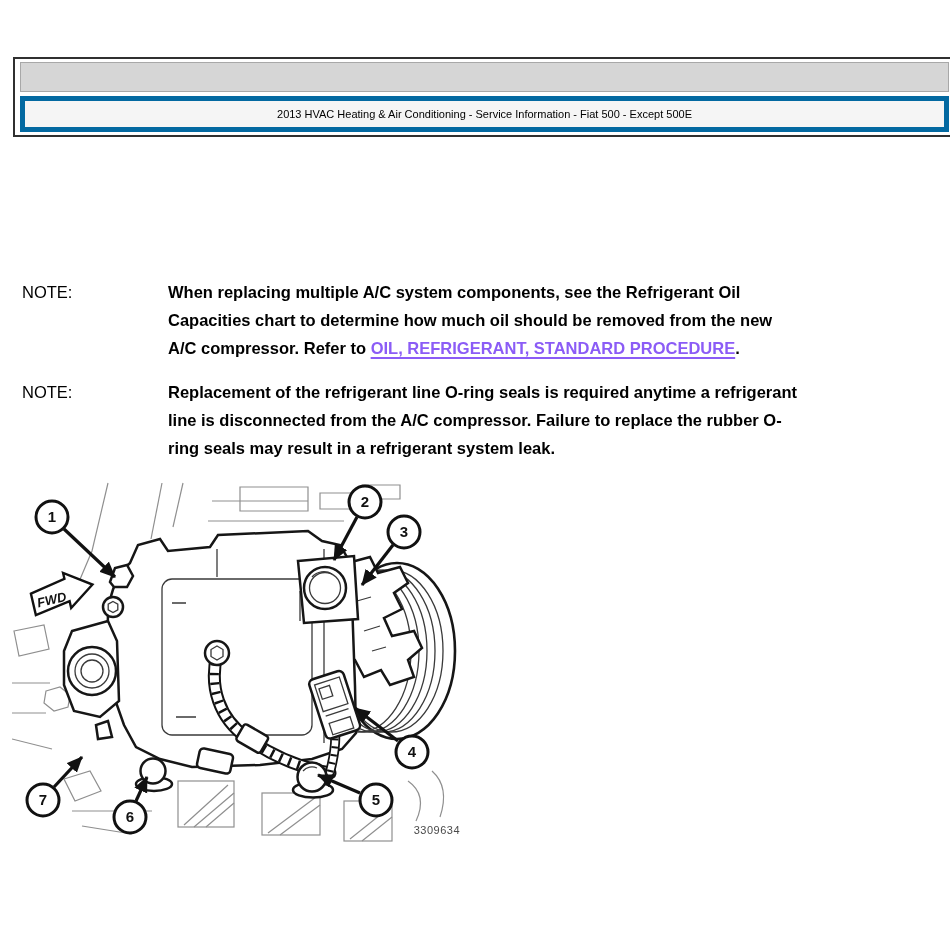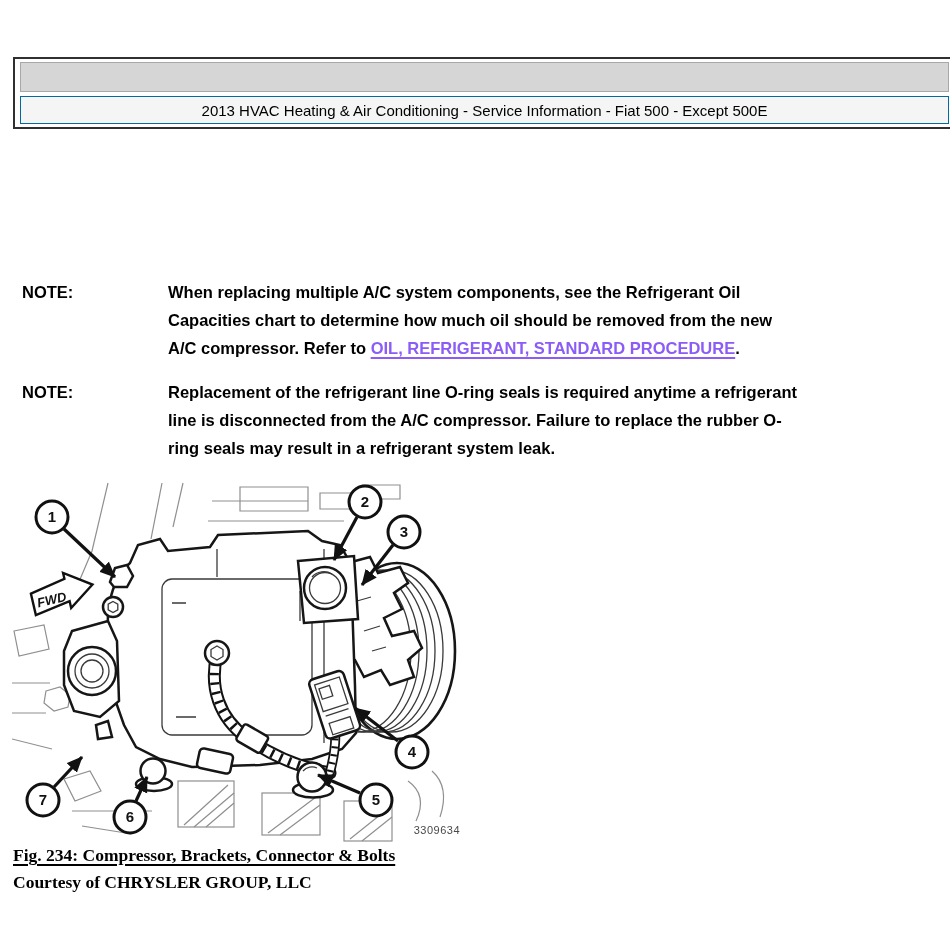--- a/index.html
+++ b/index.html
@@ -3,30 +3,30 @@
 <meta charset="utf-8">
 <style>
   html,body{margin:0;padding:0;background:#fff;}
   #page{position:relative;width:950px;height:950px;background:#ffffff;overflow:hidden;
         font-family:"Liberation Sans",sans-serif;color:#000;}
 
   
   .header-box{position:absolute;left:13px;top:57px;right:-6px;border:2px solid #303030;
               background:#fff;padding:3px 5px;}
   .bar-gray{height:28px;background:#d6d6d6;border:1px solid #a8a8a8;margin-bottom:4px;}
-  .bar-title{height:26px;background:#f5f5f5;border:1px solid #0369a1;display:flex;
-             align-items:center;justify-content:center;font-size:15px;color:#000;}
+  .bar-title{height:26px;background:#f5f5f5;border:5px solid #0369a1;display:flex;
+             align-items:center;justify-content:center;font-size:11px;color:#000;}
 
   
   .body-text{font-weight:bold;font-size:16.5px;line-height:28px;white-space:pre-line;}
   .intro{position:absolute;left:205px;top:176px;width:745px;}
   .note{position:absolute;left:0;right:0;}
   .note-1{top:278px;}
   .note-2{top:378px;}
-  .note-label{position:absolute;left:22px;top:0;font-weight:bold;font-size:16.5px;line-height:28px;}
+  .note-label{position:absolute;left:22px;top:0;font-weight:normal;font-size:16.5px;line-height:28px;}
   .note-body{position:absolute;left:168px;top:0;width:800px;}
   .doc-link{color:#8b5cf6;text-decoration:underline;text-decoration-thickness:1.5px;
             text-underline-offset:3px;cursor:pointer;}
 
   
   .figure-wrap{position:absolute;left:12px;top:481px;width:450px;height:366px;}
   .caption-block{position:absolute;left:13px;top:842px;font-family:"Liberation Serif",serif;
                  font-weight:bold;font-size:17.5px;line-height:27px;color:#000;}
   .caption-line{text-decoration:underline;text-decoration-thickness:1.5px;text-underline-offset:3px;}
 
@@ -212,18 +212,14 @@
       </g>
       <g>
         <circle cx="31" cy="319" r="16" class="callout-circle"></circle>
         <text x="31" y="324" text-anchor="middle" class="callout-num">7</text>
       </g>
 
       <text x="448" y="353" text-anchor="end" font-family="Liberation Sans, sans-serif" font-size="11" fill="#4a4a4a" letter-spacing="0.5">3309634</text>
     </svg>
   </div>
 
-  <div class="caption-block">
-    <div><span class="caption-line">Fig. 234: Compressor, Brackets, Connector &amp; Bolts</span></div>
-    <div>Courtesy of CHRYSLER GROUP, LLC</div>
-  </div>
 
 </div>
 
 </body></html>

